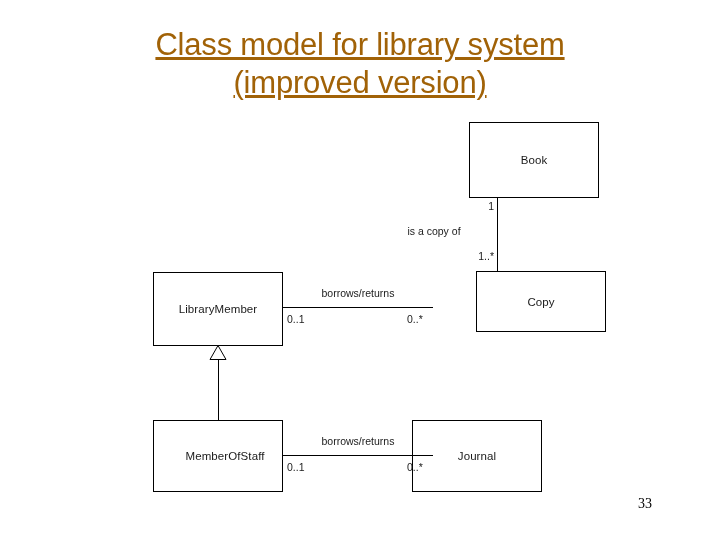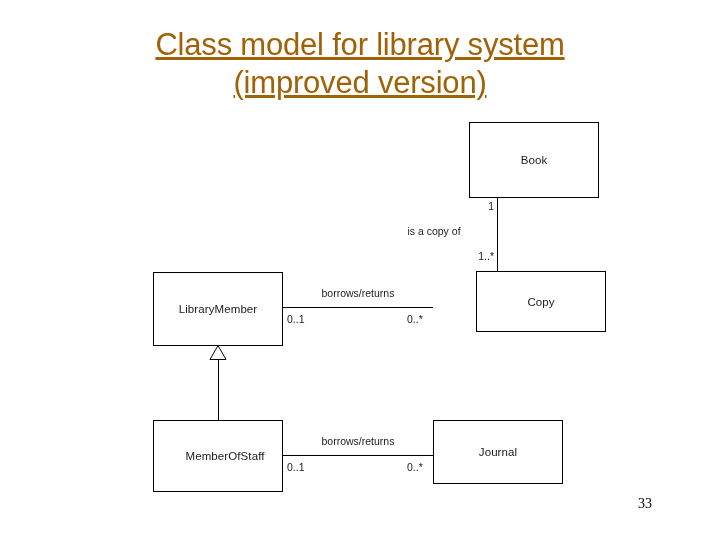--- a/index.html
+++ b/index.html
@@ -48,21 +48,21 @@
     font-size: 11.5px;
     color: #1a1a1a;
     font-family: "Liberation Sans", sans-serif;
     text-align: center;
     letter-spacing: 0.1px;
   }
   #box-book    { left: 433px; top: 122px; width: 130px; height: 76px; margin-left: 36px; }
   #box-copy    { left: 433px; top: 271px; width: 130px; height: 61px; margin-left: 43px; }
   #box-member  { left: 153px; top: 272px; width: 130px; height: 74px; }
   #box-staff   { left: 153px; top: 420px; width: 130px; height: 72px; padding-left: 14px; }
-  #box-journal { left: 433px; top: 420px; width: 130px; height: 64px; }
+  #box-journal { left: 412px; top: 420px; width: 130px; height: 72px; }
 
   
   .vline {
     position: absolute;
     width: 0;
     border-left: 1px solid #000000;
   }
   .hline {
     position: absolute;
     height: 0;

